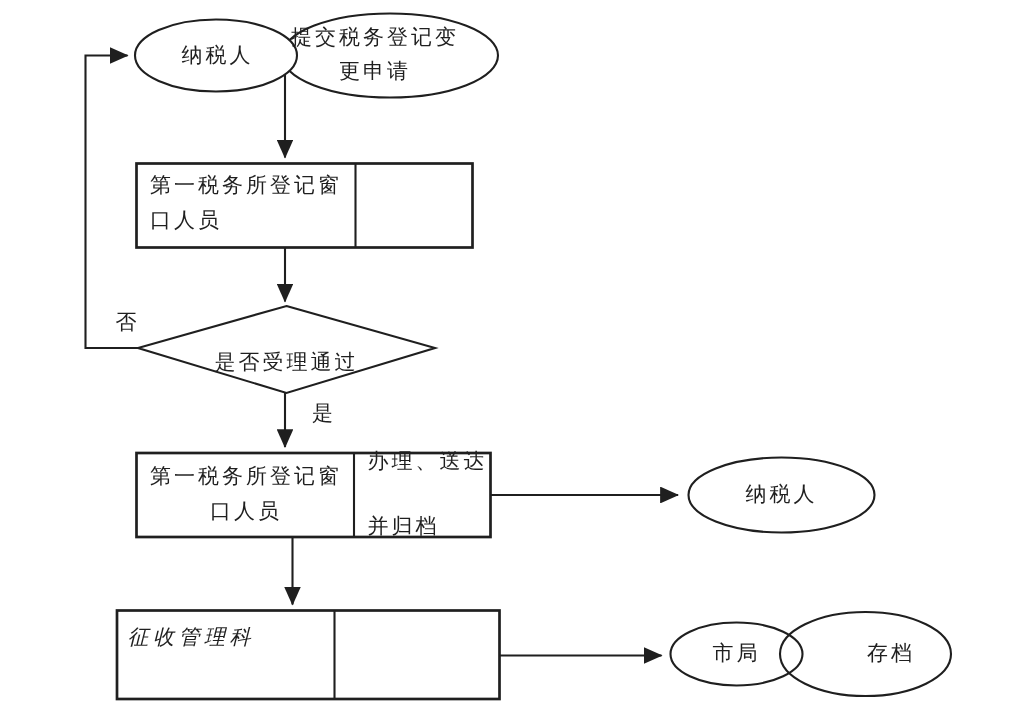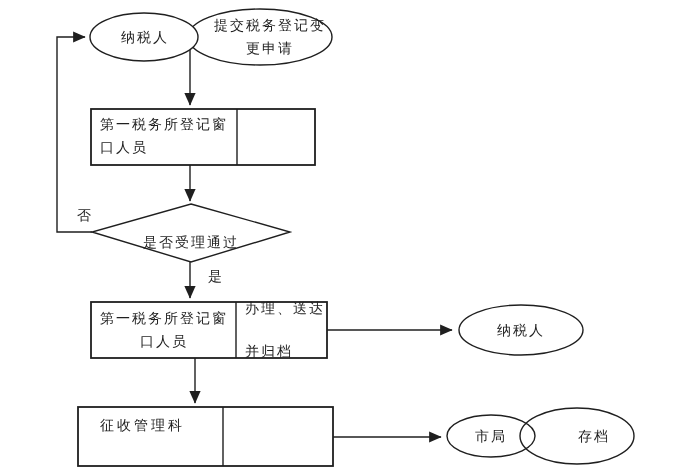--- a/index.html
+++ b/index.html
@@ -65,21 +65,21 @@
     <line x1="190" y1="165" x2="190" y2="201" stroke="var(--stroke)" stroke-width="1.4" marker-end="url(#arrow)"></line>
     <polyline points="92,232 57,232 57,37 85,37" fill="none" stroke="var(--stroke)" stroke-width="1.4" marker-end="url(#arrow)"></polyline>
     <line x1="190" y1="262" x2="190" y2="298" stroke="var(--stroke)" stroke-width="1.4" marker-end="url(#arrow)"></line>
     <line x1="327" y1="330" x2="452" y2="330" stroke="var(--stroke)" stroke-width="1.4" marker-end="url(#arrow)"></line>
     <line x1="195" y1="358" x2="195" y2="403" stroke="var(--stroke)" stroke-width="1.4" marker-end="url(#arrow)"></line>
     <line x1="333" y1="437" x2="441" y2="437" stroke="var(--stroke)" stroke-width="1.4" marker-end="url(#arrow)"></line>
   </svg>
 
   <div class="lbl center" style="left:92px;top:14px;width:106px;height:46px;">纳税人</div>
 
-  <div class="lbl center col" style="left:200px;top:10px;width:140px;height:54px;">
+  <div class="lbl center col" style="left:180px;top:10px;width:140px;height:54px;">
     <span>提交税务登记变</span>
     <span>更申请</span>
   </div>
 
   <div class="lbl" style="left:100px;top:113px;width:132px;">
     <span>第一税务所登记窗</span>
     <span>口人员</span>
   </div>
 
 
@@ -94,20 +94,20 @@
     <span>口人员</span>
   </div>
 
   <div class="lbl center col left-align" style="left:245px;top:302px;width:80px;height:56px;">
     <span>办理、送达</span>
     <span>并归档</span>
   </div>
 
   <div class="lbl center" style="left:460px;top:306px;width:122px;height:48px;">纳税人</div>
 
-  <div class="lbl" style="left:100px;top:414px;letter-spacing:3px;">征收管理科</div>
+  <div class="lbl" style="left:85px;top:414px;letter-spacing:3px;font-style:italic;">征收管理科</div>
 
 
   <div class="lbl center" style="left:448px;top:416px;width:86px;height:40px;">市局</div>
 
   <div class="lbl center" style="left:538px;top:409px;width:112px;height:55px;">存档</div>
 
 </div>
 
 </body></html>

